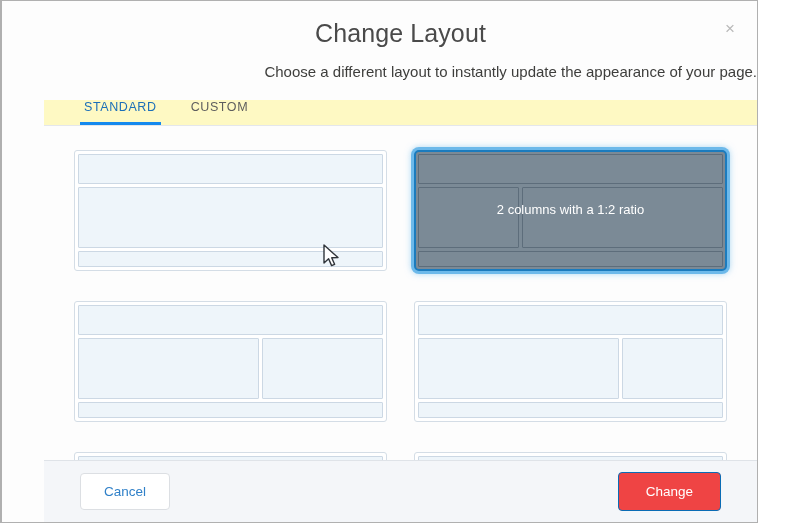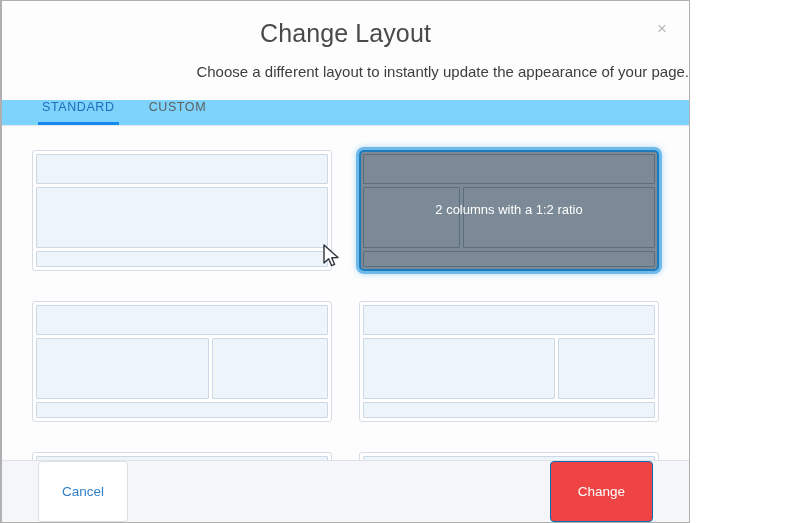--- a/index.html
+++ b/index.html
@@ -8,27 +8,28 @@
     width: 802px;
     height: 523px;
     overflow: hidden;
     font-family: "Liberation Sans", sans-serif;
     background: #ffffff;
   }
 
   
   .modal {
     position: relative;
-    width: 690px;
+    width: 758px;
     height: 523px;
     background: #fdfdfd;
     border: 1px solid #b0b0b0;
     border-left-width: 2px;
     display: flex;
     flex-direction: column;
+    padding-left: 42px;
   }
 
   
   .modal-header {
     position: relative;
     padding: 16px 0 0 0;
     background: #fdfdfd;
     flex: 0 0 auto;
   }
 
@@ -67,21 +68,21 @@
     font-family: "Liberation Sans", sans-serif;
   }
 
   
   .tabs {
     display: flex;
     align-items: flex-end;
     margin-top: 20px;
     padding-left: 36px;
     border-bottom: 1px solid #e4e7ec;
-    background: #7dd3fc;
+    background: #fef9c3;
   }
 
   .tab {
     font-size: 12.5px;
     letter-spacing: 0.6px;
     color: #5e5e5e;
     padding: 0 4px 8px 4px;
     margin-right: 26px;
     cursor: pointer;
     border-bottom: 3px solid transparent;
@@ -179,20 +180,21 @@
     pointer-events: none;
   }
 
   
   .modal-footer {
     flex: 0 0 auto;
     height: 62px;
     background: #f4f6f9;
     border-top: 1px solid #dfe3e8;
     display: flex;
+    align-items: center;
     justify-content: space-between;
     padding: 0 36px;
   }
 
   .btn {
     font-family: "Liberation Sans", sans-serif;
     font-size: 13.5px;
     border-radius: 4px;
     cursor: pointer;
     line-height: 1;

